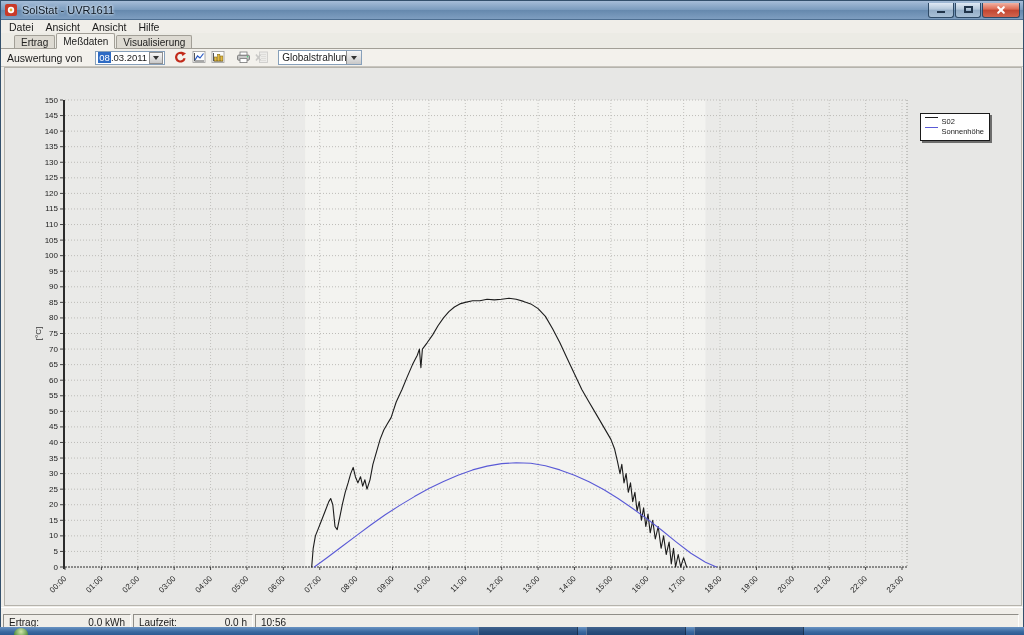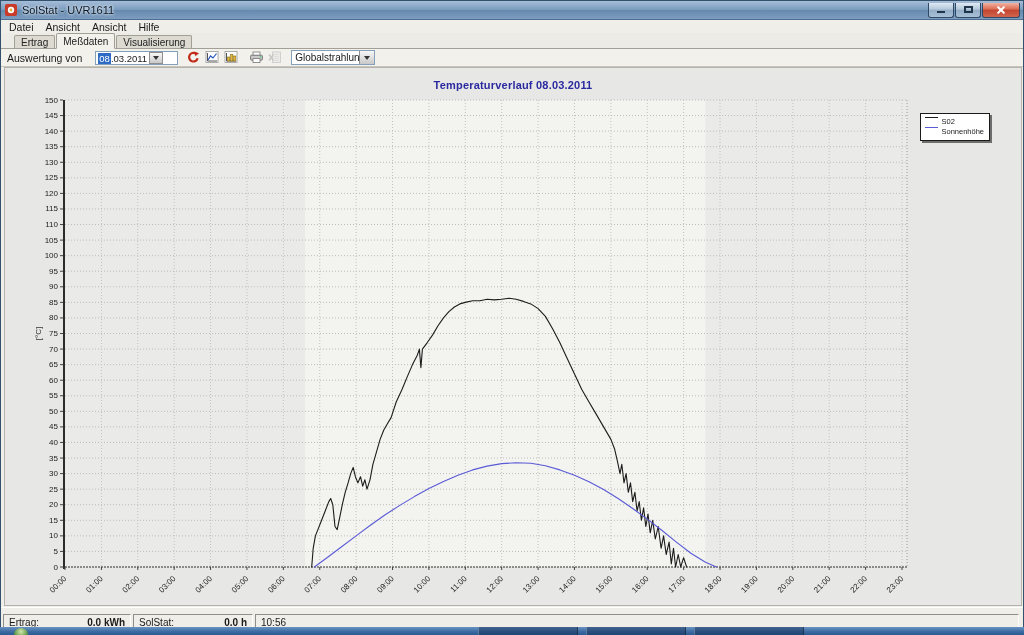--- a/index.html
+++ b/index.html
@@ -24,21 +24,21 @@
 
   .menubar{height:13px;flex:0 0 13px;display:flex;align-items:center;gap:2px;padding:0 3px;font-size:10.5px;color:#1a1a1a;background:#f0eee9}
   .menu-item{padding:4px 5px;cursor:default}
 
   .tabstrip{height:16px;flex:0 0 16px;display:flex;align-items:flex-end;padding-left:13px;background:#ecebe5;border-bottom:1px solid #a29f97}
   .tab{height:13px;display:flex;align-items:center;padding:0 6px;font-size:10px;color:#222;background:#dddad2;border:1px solid #a29f97;border-bottom:none;border-radius:2px 2px 0 0;margin-right:1px}
   .tab.active{height:16px;background:#f3f1ec;margin-bottom:-1px;border-bottom:1px solid #f3f1ec}
 
   .toolbar{height:18px;flex:0 0 18px;display:flex;align-items:center;padding:0 6px;background:#f3f1ec;border-bottom:1px solid #c8c5be;font-size:10.5px;color:#1a1a1a}
   .tb-label{margin-right:13px;white-space:nowrap}
-  .datefield{display:flex;align-items:flex-end;height:14px;background:#fff;border:1px solid #87a0ba;font-size:9.5px;padding:0 14px 0 2px;white-space:nowrap}
+  .datefield{display:flex;align-items:center;height:14px;background:#fff;border:1px solid #87a0ba;font-size:9.5px;padding:0 1px 0 2px;white-space:nowrap}
   .datefield .sel{background:#2e6bc4;color:#fff;padding:0 1px}
   .drop-btn{width:14px;height:12px;margin-left:2px;background:linear-gradient(#f7f7f7,#dcdcdc 60%,#c8c8c8);border:1px solid #8f8f8f;display:flex;align-items:center;justify-content:center}
   .tri-down{width:0;height:0;border-left:3px solid transparent;border-right:3px solid transparent;border-top:4px solid #333}
   .tool-icon{width:16px;height:15px;display:flex;align-items:center;justify-content:center;margin-left:3px}
   .tool-icon.first{margin-left:7px}
   .tool-icon.gap{margin-left:9px}
   .combo{display:flex;align-items:center;height:15px;width:84px;background:#fff;border:1px solid #87a0ba;font-size:10px;margin-left:8px}
   .combo-text{flex:1;padding-left:3px;white-space:nowrap;overflow:hidden}
   .combo-arrow{width:15px;height:13px;background:linear-gradient(#f7f7f7,#dcdcdc 60%,#c8c8c8);border-left:1px solid #8f8f8f;display:flex;align-items:center;justify-content:center}
 
@@ -49,21 +49,21 @@
   .legend{position:absolute;top:45px;right:31px;background:#fff;border:1px solid #1a1a1a;box-shadow:2px 2px 0 rgba(45,45,45,.65);padding:3px 5px 3px 4px;font-size:7.5px;line-height:10px;color:#222}
   .legend-row{display:flex;align-items:flex-start;gap:3px;white-space:nowrap}
   .legend-line{width:13px;height:1px;display:inline-block;flex:0 0 13px}
 
   
   .statusbar{position:absolute;left:0;right:0;top:606px;height:21px;background:#f0eee9;border-top:1px solid #fff;display:flex;align-items:center;font-size:10px;color:#1a1a1a;padding-top:9px}
   .sb-panel{height:17px;border:1px solid;border-color:#908e88 #fdfdfb #fdfdfb #908e88;display:flex;align-items:center;padding:0 5px;margin-left:2px;background:#f0eee9}
   .sb-1{width:128px}
   .sb-2{width:120px}
   .sb-3{flex:1;margin-right:4px}
-  .sb-val{margin-left:auto;font-weight:bold}
+  .sb-val{margin-left:auto;font-weight:normal}
 
   
   .taskbar{position:absolute;left:0;bottom:0;width:1024px;height:8px;background:linear-gradient(#6a93c2,#3a69a0 60%,#2d5a92)}
   .tb-orb{position:absolute;left:14px;top:1px;width:14px;height:12px;border-radius:50%;background:radial-gradient(circle at 50% 30%,#cfe6a8,#4d8a3a 70%)}
   .tb-seg{position:absolute;top:0;height:8px;background:rgba(20,45,80,.45);border-left:1px solid rgba(255,255,255,.25);border-right:1px solid rgba(0,0,0,.35)}
 </style>
 </head>
 <body>
 
 <div class="screen">
@@ -328,40 +328,39 @@
           <line x1="824.211" y1="499" x2="824.211" y2="502" stroke="#444" stroke-width="1"></line>
           <text transform="translate(826.211,511) rotate(-45)" text-anchor="end" font-size="8" fill="#222" font-family="Liberation Sans, sans-serif">21:00</text>
           <line x1="860.602" y1="499" x2="860.602" y2="502" stroke="#444" stroke-width="1"></line>
           <text transform="translate(862.602,511) rotate(-45)" text-anchor="end" font-size="8" fill="#222" font-family="Liberation Sans, sans-serif">22:00</text>
           <line x1="896.9929999999999" y1="499" x2="896.9929999999999" y2="502" stroke="#444" stroke-width="1"></line>
           <text transform="translate(898.9929999999999,511) rotate(-45)" text-anchor="end" font-size="8" fill="#222" font-family="Liberation Sans, sans-serif">23:00</text>
           <text transform="translate(36,265.5) rotate(-90)" text-anchor="middle" font-size="8" fill="#333" font-family="Liberation Sans, sans-serif">[°C]</text>
           <polyline points="306.7,499.0 308.2,480.3 310.4,467.9 312.9,461.6 316.6,452.3 320.2,443.0 323.8,433.6 325.7,430.5 327.8,436.7 330.0,458.5 332.2,461.6 334.8,449.2 337.3,436.7 340.2,424.3 343.1,414.9 345.7,405.6 348.2,399.4 350.4,408.7 352.9,414.9 355.5,408.7 357.7,418.1 359.9,411.8 362.0,421.2 365.0,411.8 367.9,396.3 371.5,383.8 375.1,371.4 378.8,362.0 382.4,355.8 386.1,349.6 391.2,334.0 397.0,321.5 402.1,309.1 407.5,296.6 412.3,287.3 414.4,281.1 415.9,299.7 417.4,281.1 422.1,274.8 427.5,267.1 433.0,257.7 438.5,249.9 443.9,243.7 449.4,239.0 454.8,235.9 460.3,234.4 467.6,232.8 474.9,232.8 482.1,231.3 489.4,231.9 496.7,231.3 504.0,230.3 511.2,231.3 518.5,233.4 525.8,235.9 533.1,240.6 540.4,248.4 547.6,260.8 554.9,274.8 562.2,290.4 569.5,306.0 576.8,321.5 584.0,334.0 591.3,346.4 598.6,358.9 605.9,371.4 609.5,380.7 612.4,393.1 615.0,405.6 616.8,396.3 619.0,414.9 621.1,405.6 623.3,424.3 625.5,414.9 627.7,433.6 629.9,424.3 632.1,443.0 634.2,433.6 636.4,452.3 638.6,439.8 640.8,458.5 643.0,446.1 645.2,464.8 647.7,452.3 650.3,471.0 653.2,458.5 656.1,480.3 658.6,467.9 661.2,486.5 664.1,474.1 666.3,495.9 668.5,480.3 670.6,499.0 673.2,486.5 675.7,499.0 678.6,489.7 681.6,499.0" fill="none" stroke="#1c1c1c" stroke-width="1.1" stroke-linejoin="round" stroke-linecap="round"></polyline>
           <polyline points="309.3,499.0 322.0,489.7 336.6,478.8 351.1,467.9 365.7,457.0 380.2,446.7 394.8,437.4 409.4,428.6 423.9,420.5 438.5,413.4 453.0,407.2 467.6,401.9 482.1,398.1 496.7,395.6 511.2,394.7 525.8,395.3 540.4,397.8 554.9,401.9 569.5,407.2 584.0,413.7 598.6,421.5 613.1,430.5 627.7,440.5 642.3,451.1 656.8,462.3 671.4,474.1 685.9,485.3 700.5,494.3 711.4,499.0" fill="none" stroke="#5a5ad6" stroke-width="1.1" stroke-linejoin="round" stroke-linecap="round"></polyline>
         </svg>
-      <div class="chart-title" id="chart-title" style="color: rgb(42, 42, 160);">Temperaturverlauf 08.03.2011</div>
       <div class="legend">
         <div class="legend-row">
           <span class="legend-line" id="leg-line-0" style="background: rgb(28, 28, 28);"></span>
           <span>S02</span>
         </div>
         <div class="legend-row">
           <span class="legend-line" id="leg-line-1" style="background: rgb(90, 90, 214);"></span>
           <span>Sonnenhöhe</span>
         </div>
       </div>
     </div>
 
     <div class="statusbar">
       <div class="sb-panel sb-1">
         <span>Ertrag:</span>
         <span class="sb-val">0.0 kWh</span>
       </div>
       <div class="sb-panel sb-2">
-        <span>SolStat:</span>
+        <span>Laufzeit:</span>
         <span class="sb-val">0.0 h</span>
       </div>
       <div class="sb-panel sb-3">
         <span>10:56</span>
       </div>
     </div>
 
   </div>
 
   <div class="taskbar">

